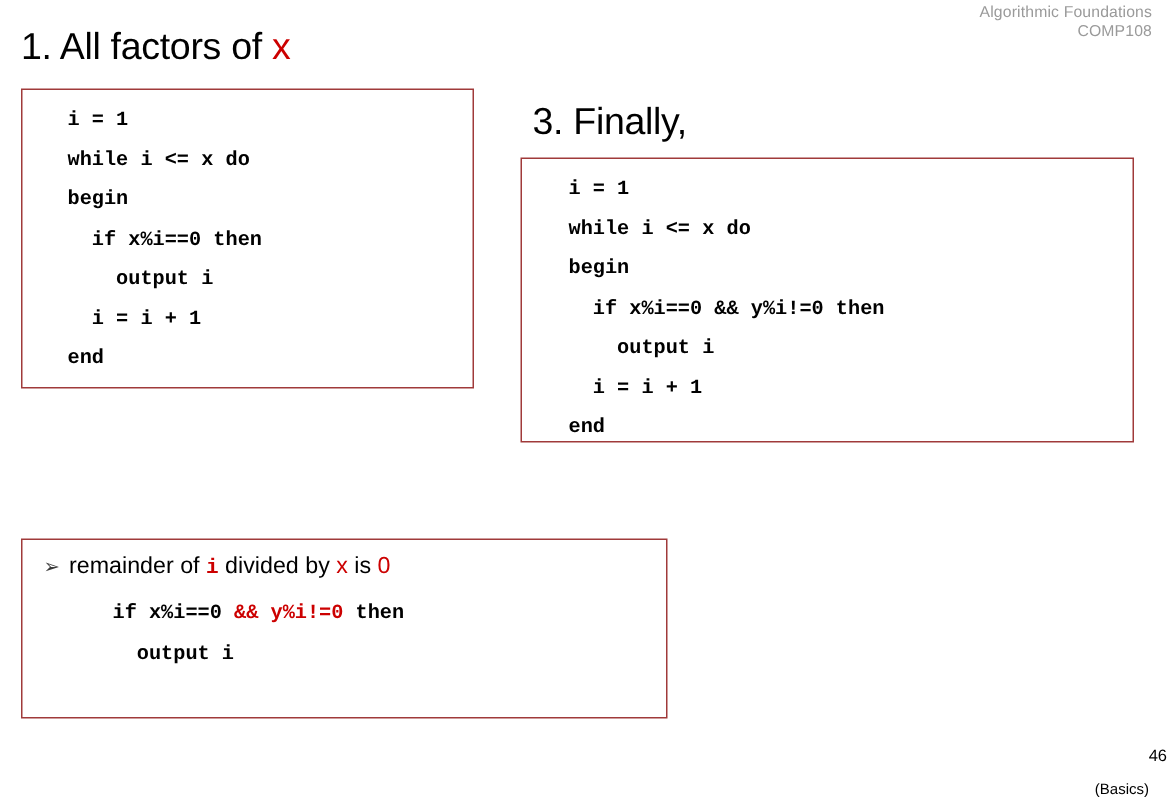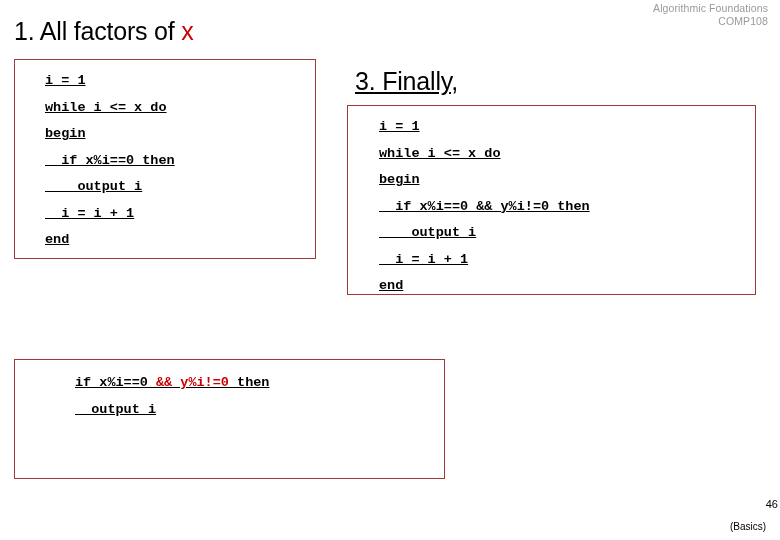--- a/index.html
+++ b/index.html
@@ -36,33 +36,32 @@
   
   .heading {
     position: absolute;
     font-size: 25px;
     line-height: 30px;
     font-weight: 400;
     white-space: nowrap;
     letter-spacing: -0.2px;
   }
   #heading-1 { left: 14px; top: 16px; }
-  #heading-3 { left: 355px; top: 66px; text-decoration: underline; }
+  #heading-3 { left: 355px; top: 66px; }
   #heading-2 { left: 14px; top: 308px; }
 
   .red      { color: #cc0000; }
   .red-bold { color: #cc0000; font-weight: bold; }
 
   
   .codebox {
     position: absolute;
     border: 1px solid #a03a3a;
     background: #ffffff;
     box-sizing: border-box;
-    text-decoration: underline;
   }
   .code {
     font-family: "Liberation Mono", "DejaVu Sans Mono", monospace;
     font-size: 13.5px;
     font-weight: bold;
     line-height: 26.5px;
     white-space: pre;
     color: #000000;
   }
 
@@ -160,20 +159,23 @@
     output i
   i = i + 1
 end</div>
   </div>
 
 
   <div class="codebox" id="codebox-2">
 
     <div class="bullet-list">
 
+      <div class="bullet-item">
+        <span class="bullet-marker">➢</span><span>remainder of </span><span class="red mono-inline">i</span><span> divided by </span><span class="red">x</span><span> is </span><span class="red">0</span>
+      </div>
 
 
     </div>
 
     <div class="code list-code"><span>if x%i==0 </span><span class="red">&amp;&amp; y%i!=0</span><span> then</span>
 <span>  output i</span></div>
 
   </div>
 
   <div class="footer-number">46</div>

